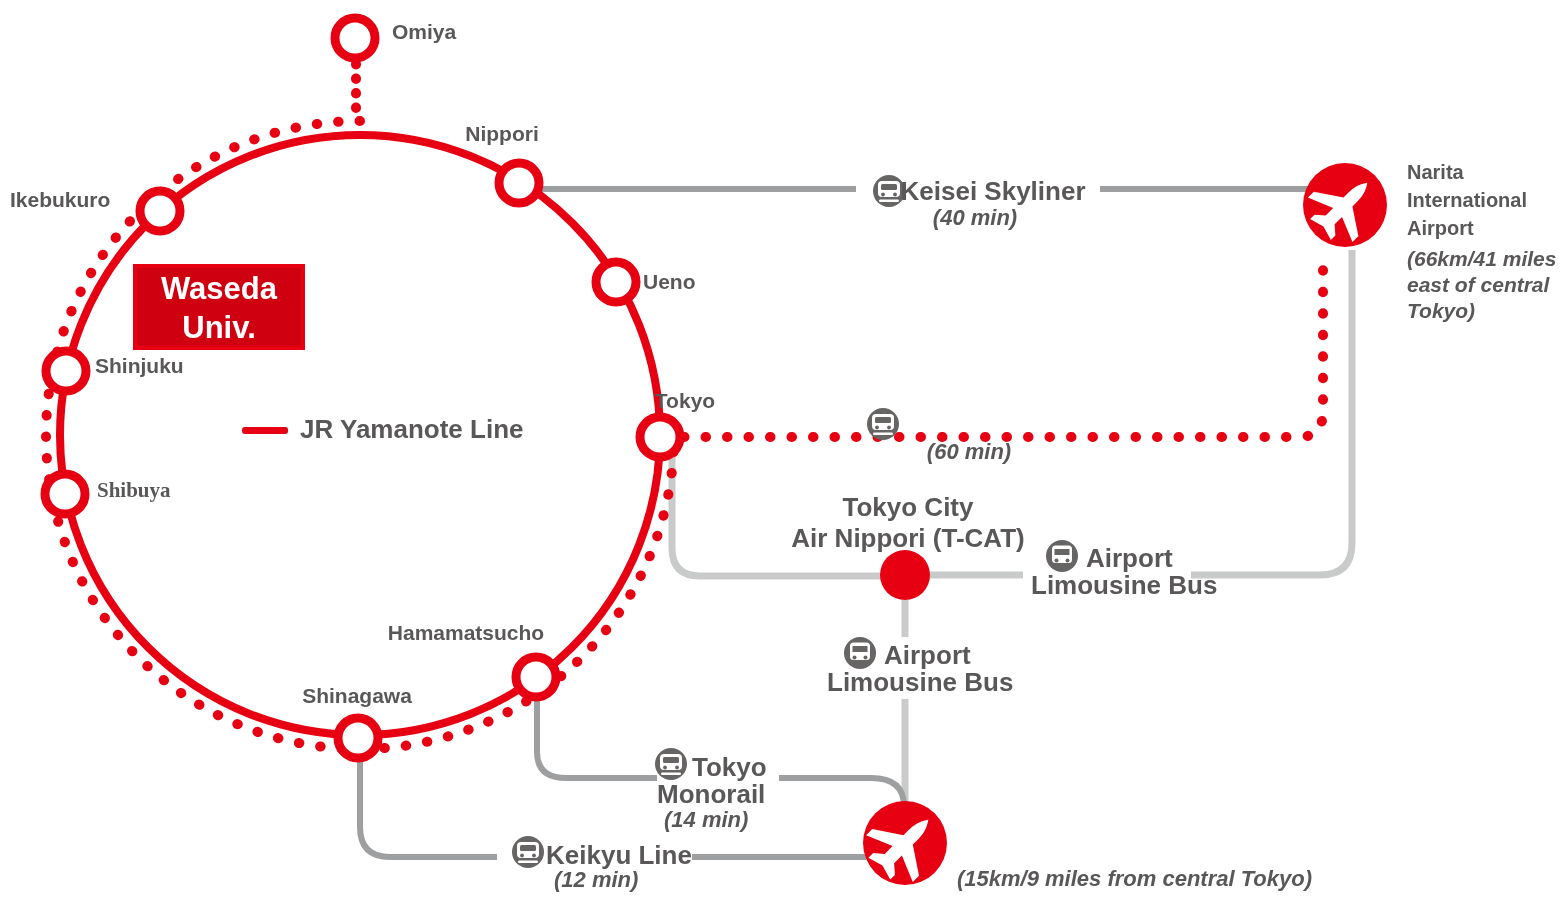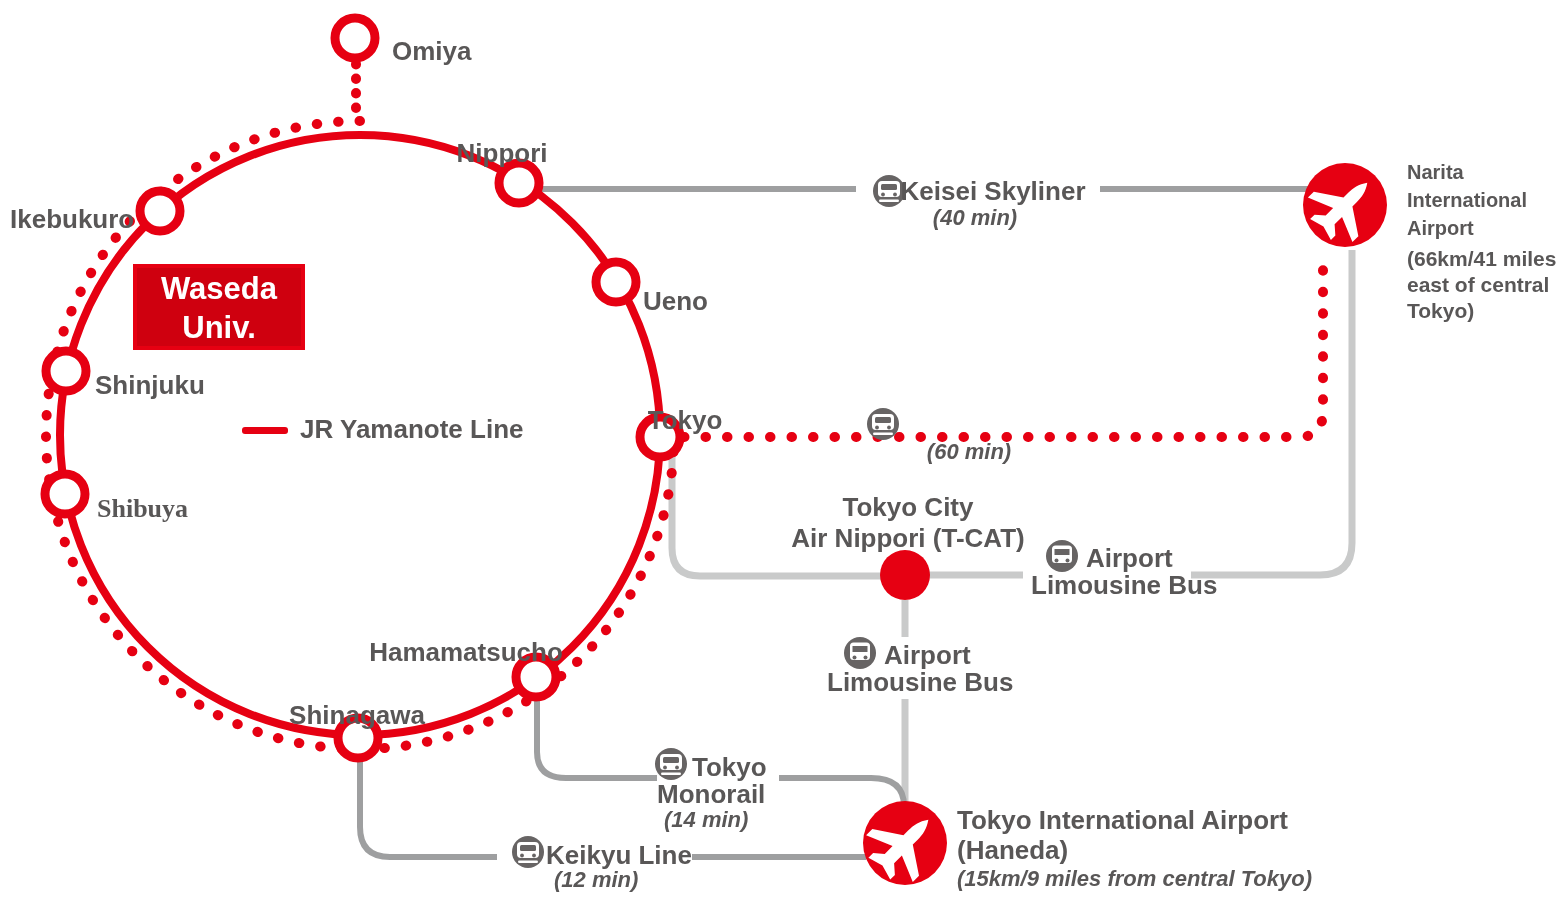--- a/index.html
+++ b/index.html
@@ -2,34 +2,34 @@
 <html><head>
 <meta charset="utf-8">
 <style>
   html,body{margin:0;padding:0;background:#fff;}
   #stage{
     position:relative;width:1564px;height:897px;background:#fff;overflow:hidden;
     font-family:"Liberation Sans", sans-serif;
   }
   #map-svg{position:absolute;left:0;top:0;}
   .lbl{position:absolute;color:#595757;font-weight:bold;white-space:nowrap;}
-  .station-lbl{font-size:26px;margin-top:16px;}
+  .station-lbl{font-size:21px;}
   .ctr{transform:translateX(-50%);}
   .route-name{font-size:26px;}
   .route-time{font-size:22px;font-style:italic;}
   .tcat-lbl{font-size:26px;line-height:31px;text-align:center;}
   .waseda-box{
     position:absolute;left:133px;top:264px;width:172px;height:86px;
     background:#cf000f;border:4px solid #e60012;box-sizing:border-box;
     color:#ffffff;font-weight:bold;font-size:31px;line-height:39px;text-align:center;
     padding-top:1px;
   }
   .legend-swatch{position:absolute;left:242px;top:427px;width:46px;height:7px;background:#e60012;border-radius:3px;}
   .airport-name{font-size:20px;line-height:28px;}
-  .airport-note{font-size:21px;line-height:26px;}
+  .airport-note{font-size:21px;line-height:26px;font-style:italic;}
   .haneda-name{font-size:26px;line-height:30px;}
   .haneda-note{font-size:22px;font-style:italic;}
 </style>
 </head>
 <body>
 
 <div id="stage">
 
   <svg id="map-svg" width="1564" height="897" viewBox="0 0 1564 897">
     <defs>
@@ -159,19 +159,15 @@
     <div>Narita</div>
     <div>International</div>
     <div>Airport</div>
   </div>
   <div class="lbl airport-note" style="left:1407px;top:246px;">
     <div>(66km/41 miles</div>
     <div>east of central</div>
     <div>Tokyo)</div>
   </div>
 
-  <div class="lbl haneda-name" style="left:957px;top:805px;">
-    <div>Tokyo International Airport</div>
-    <div>(Haneda)</div>
-  </div>
   <div class="lbl haneda-note" style="left:957px;top:866px;">(15km/9 miles from central Tokyo)</div>
 
 </div>
 
 </body></html>

